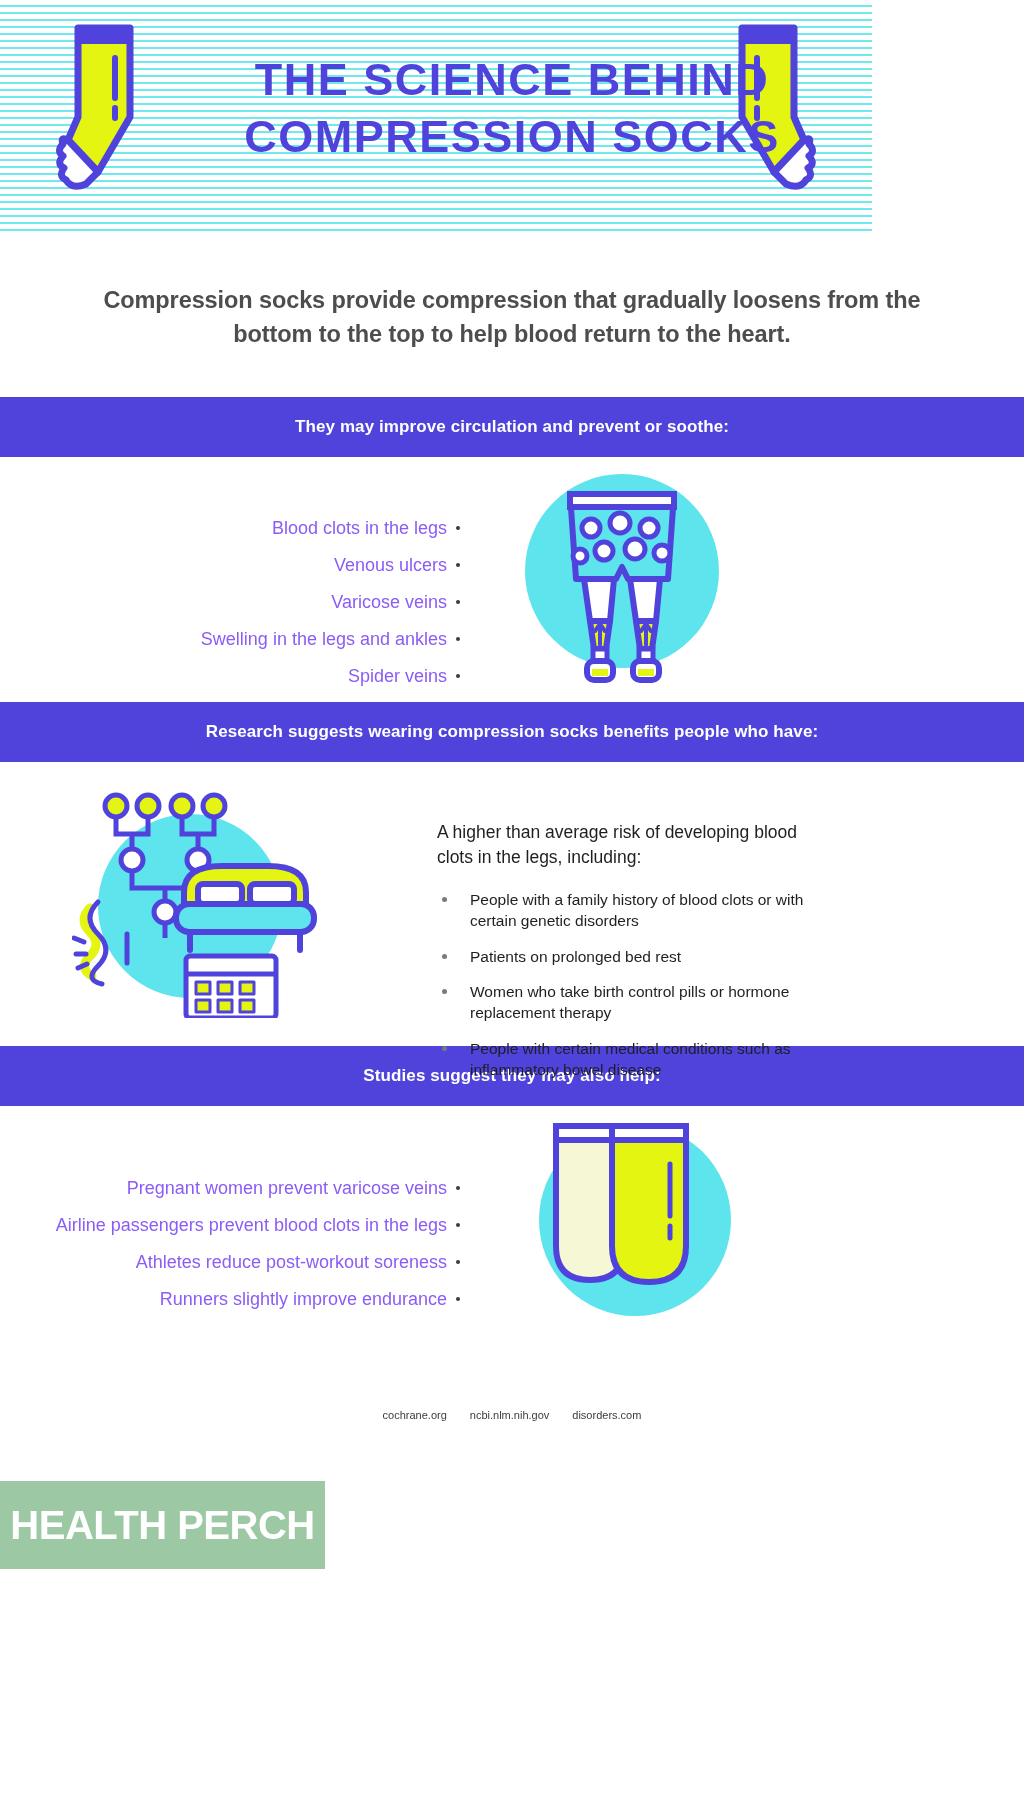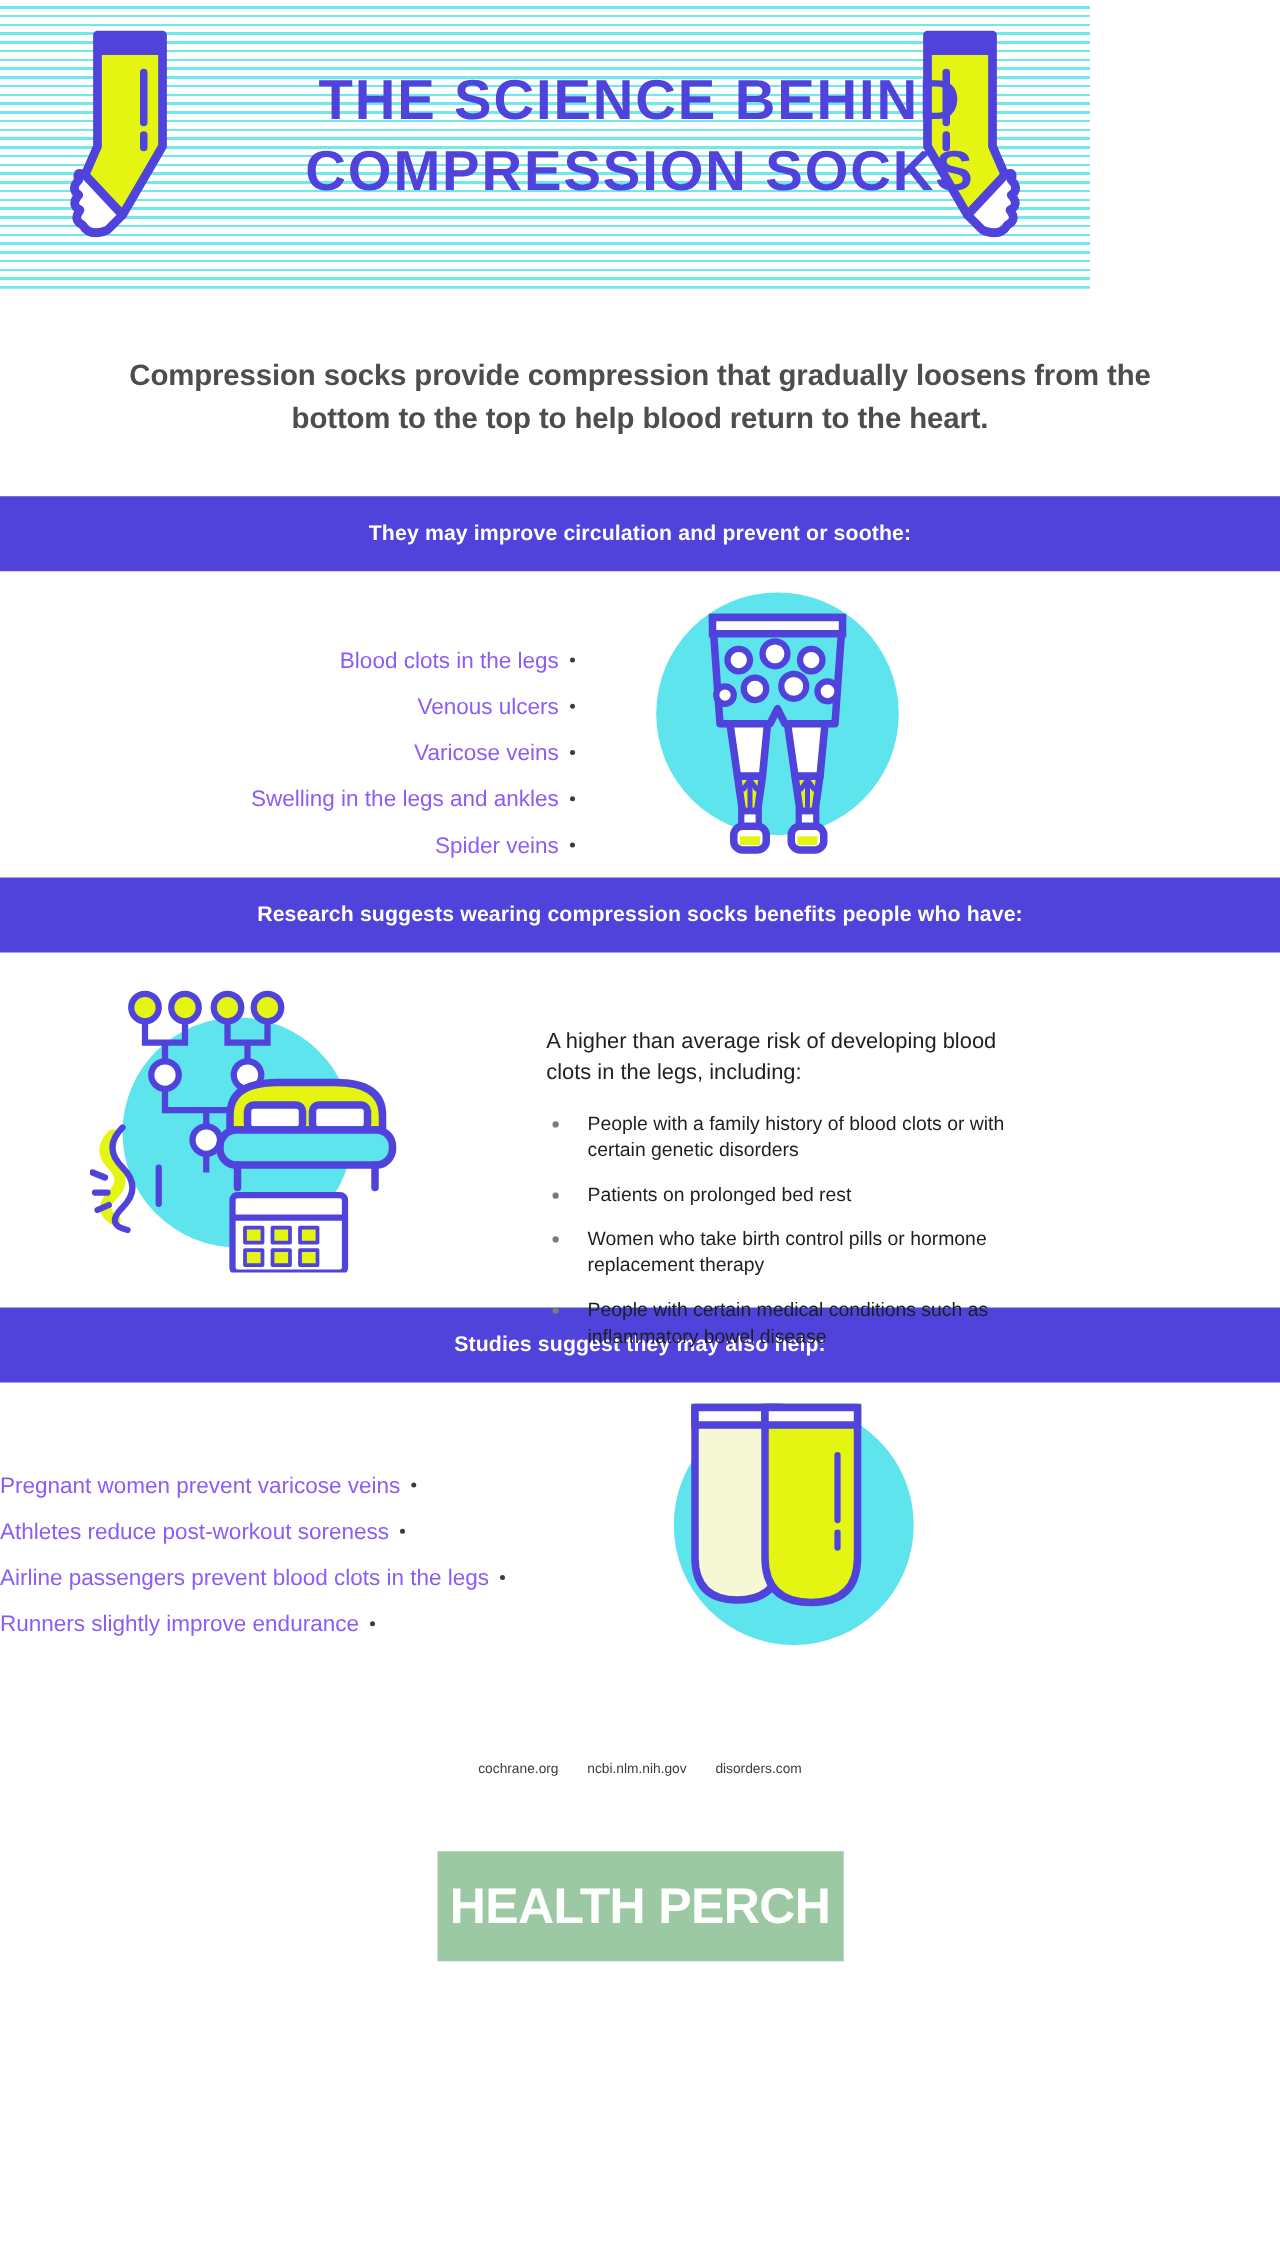--- a/index.html
+++ b/index.html
@@ -95,32 +95,32 @@
   .li-left .bdot {
     flex:0 0 auto; width:5px; height:5px; border-radius:50%;
     background:#7a7a7a; margin-right:23px; margin-top:8px; margin-left:5px;
   }
   .li-left .btxt {
     font-size:15.5px; color:#1f1f1f; line-height:1.38;
   }
 
   
   .sec3 { position:relative; height:273px; width:1024px; }
-  .sec3-list { position:absolute; left:0; top:73px; width:460px; }
+  .sec3-list { position:absolute; left:0; top:73px; width:460px; text-align:right; }
   .sec3-art { position:absolute; left:520px; top:14px; }
 
   
   .sources {
     display:flex; justify-content:center; gap:23px;
     padding-top:30px;
   }
   .source-link { font-size:11px; color:#3c3c3c; }
 
   
-  .logo-wrap { display:flex; justify-content:center; padding-top:60px; }
+  .logo-wrap { display:flex; justify-content:flex-start; padding-top:60px; }
   .logo {
     width:325px; height:88px; background:#9cc9a4;
     display:flex; align-items:center; justify-content:center;
   }
   .logo-text {
     color:#ffffff; font-weight:bold; font-size:40px;
     letter-spacing:-0.5px; font-family:"Liberation Sans", sans-serif;
   }
 </style>
 </head>
@@ -312,24 +312,24 @@
   <div class="band">
     <span class="band-text">Studies suggest they may also help:</span>
   </div>
 
   <div class="sec3">
     <div class="sec3-list">
       <div class="li-right">
         <span>Pregnant women prevent varicose veins</span><span class="dot"></span>
       </div>
       <div class="li-right">
+        <span>Airline passengers prevent blood clots in the legs</span><span class="dot"></span>
+      </div>
+      <div class="li-right">
         <span>Athletes reduce post-workout soreness</span><span class="dot"></span>
-      </div>
-      <div class="li-right">
-        <span>Airline passengers prevent blood clots in the legs</span><span class="dot"></span>
       </div>
       <div class="li-right">
         <span>Runners slightly improve endurance</span><span class="dot"></span>
       </div>
     </div>
 
     <span class="sec3-art">
       <svg width="230" height="220" viewBox="0 0 230 220">
         <circle cx="115" cy="100" r="96" fill="#5de4ec"></circle>
 

